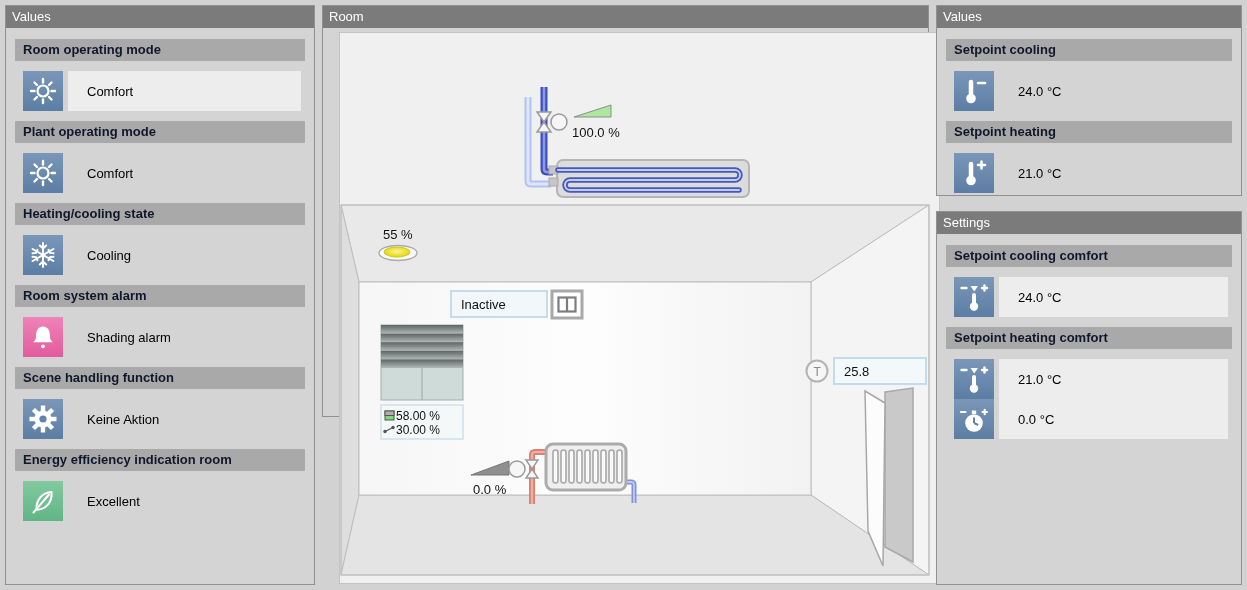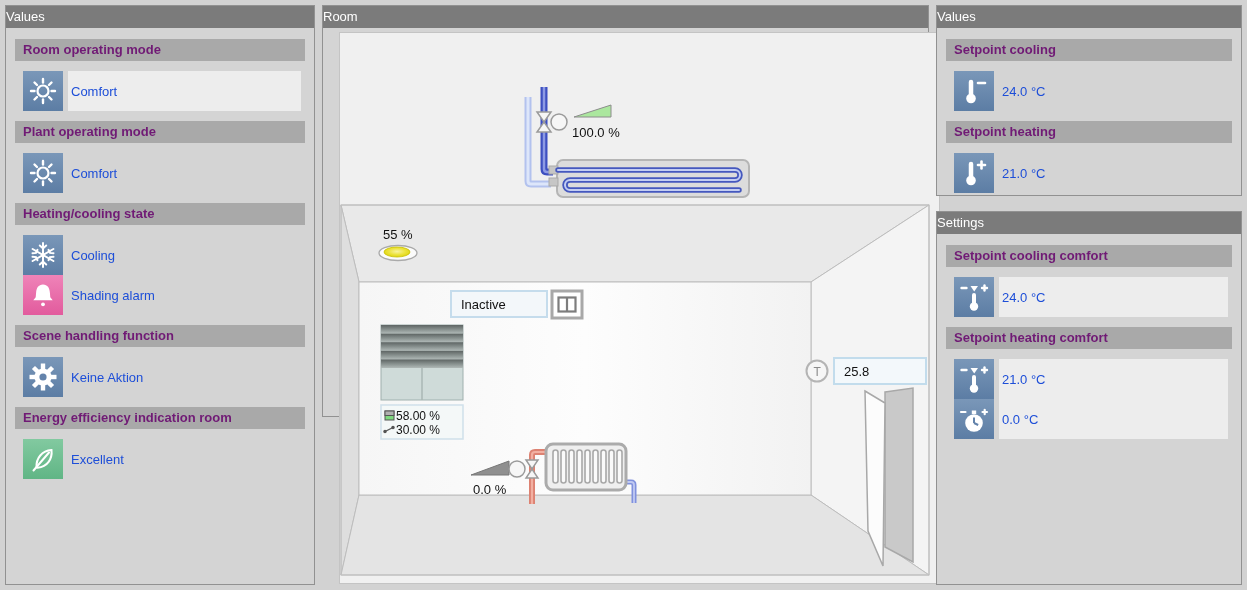--- a/index.html
+++ b/index.html
@@ -1,30 +1,30 @@
 <!DOCTYPE html>
 <html><head>
 <meta charset="utf-8">
 <style>
   html,body{margin:0;padding:0;background:#c9c9c9;}
   .page{position:relative;width:1247px;height:590px;background:#d2d2d2;
         font-family:"Liberation Sans",sans-serif;overflow:hidden;}
   .panel{position:absolute;background:#d4d4d4;border:1px solid #919191;box-sizing:border-box;}
   .panel-header{height:22px;background:#7b7b7b;color:#ffffff;font-size:13px;
-                line-height:22px;padding:0 0;}
+                line-height:22px;padding:0 6px;}
   .section-bar{height:22px;background:#a9a9a9;margin:10px 9px;font-weight:bold;
-               font-size:13px;line-height:22px;padding:0 8px;color:#701a75;}
+               font-size:13px;line-height:22px;padding:0 8px;color:#0f172a;}
   .section-bar.first{margin-top:11px;}
   .item-row{display:flex;margin:0 13px 0 17px;height:40px;}
   .tile{width:40px;height:40px;flex:0 0 40px;display:block;}
   .tile.blue{background:linear-gradient(#7a97b8,#5c7da4);}
   .tile.pink{background:linear-gradient(#ef83b8,#e25b9d);}
   .tile.green{background:linear-gradient(#82c9a0,#60b585);}
   .value-cell{flex:1;margin-left:5px;display:flex;align-items:center;
-              padding-left:3px;font-size:13px;color:#1d4ed8;}
+              padding-left:19px;font-size:13px;color:#000000;}
   .value-cell.filled{background:#ededed;}
   .canvas{position:absolute;left:16px;top:26px;width:599px;height:550px;
           background:#f0f0f0;border:1px solid #c4c4c4;}
   svg text{font-family:"Liberation Sans",sans-serif;font-size:13px;fill:#111;}
   svg text.small{font-size:12px;}
 </style>
 </head>
 <body>
 
 <div class="page">
@@ -85,20 +85,21 @@
             <polyline points="9.5,18.2 13,17.9 14.5,14.8"></polyline>
             <polyline points="30.5,21.8 27,22.1 25.5,25.2"></polyline>
             <polyline points="9.5,21.8 13,22.1 14.5,25.2"></polyline>
             <polyline points="30.5,18.2 27,17.9 25.5,14.8"></polyline>
           </g>
         </svg>
       </span>
       <div class="value-cell">Cooling</div>
     </div>
 
+    <div class="section-bar">Room system alarm</div>
     <div class="item-row">
       <span class="tile pink">
         <svg width="40" height="40" viewBox="0 0 40 40">
           <path fill="#fff" d="M20,9.5 c-4.6,0 -6.6,3.6 -6.9,8.2 l-0.4,4.6 -2.4,2.9 h19.4 l-2.4,-2.9 -0.4,-4.6 c-0.3,-4.6 -2.3,-8.2 -6.9,-8.2 z"></path>
           <circle cx="20" cy="29.3" r="1.9" fill="#fff"></circle>
         </svg>
       </span>
       <div class="value-cell">Shading alarm</div>
     </div>
 

